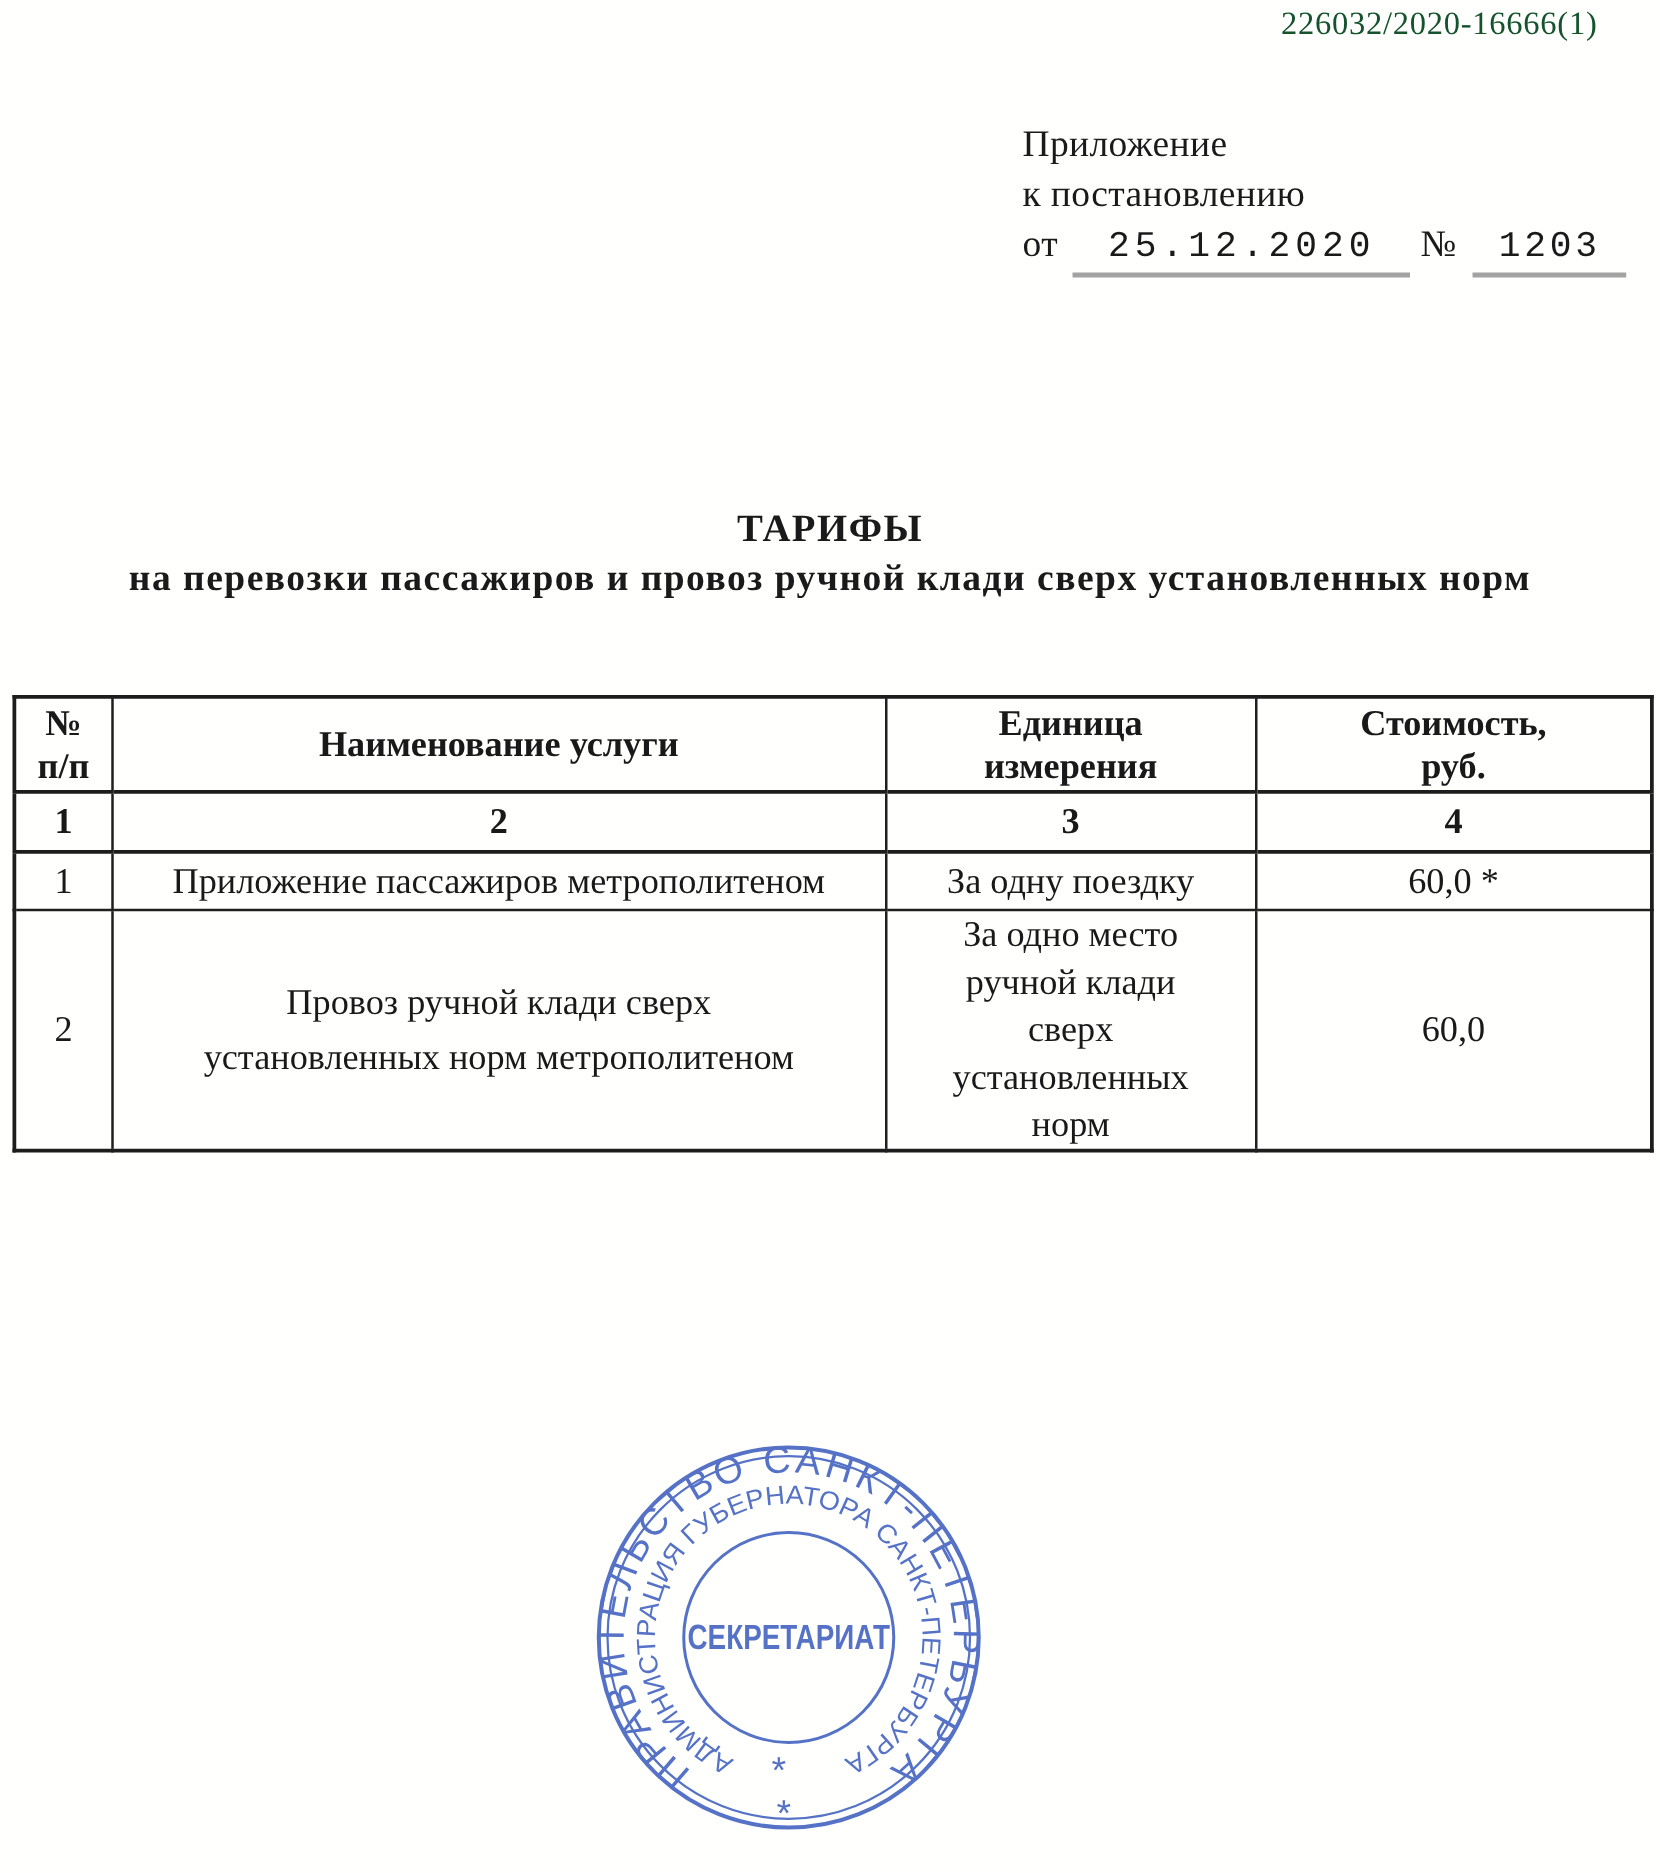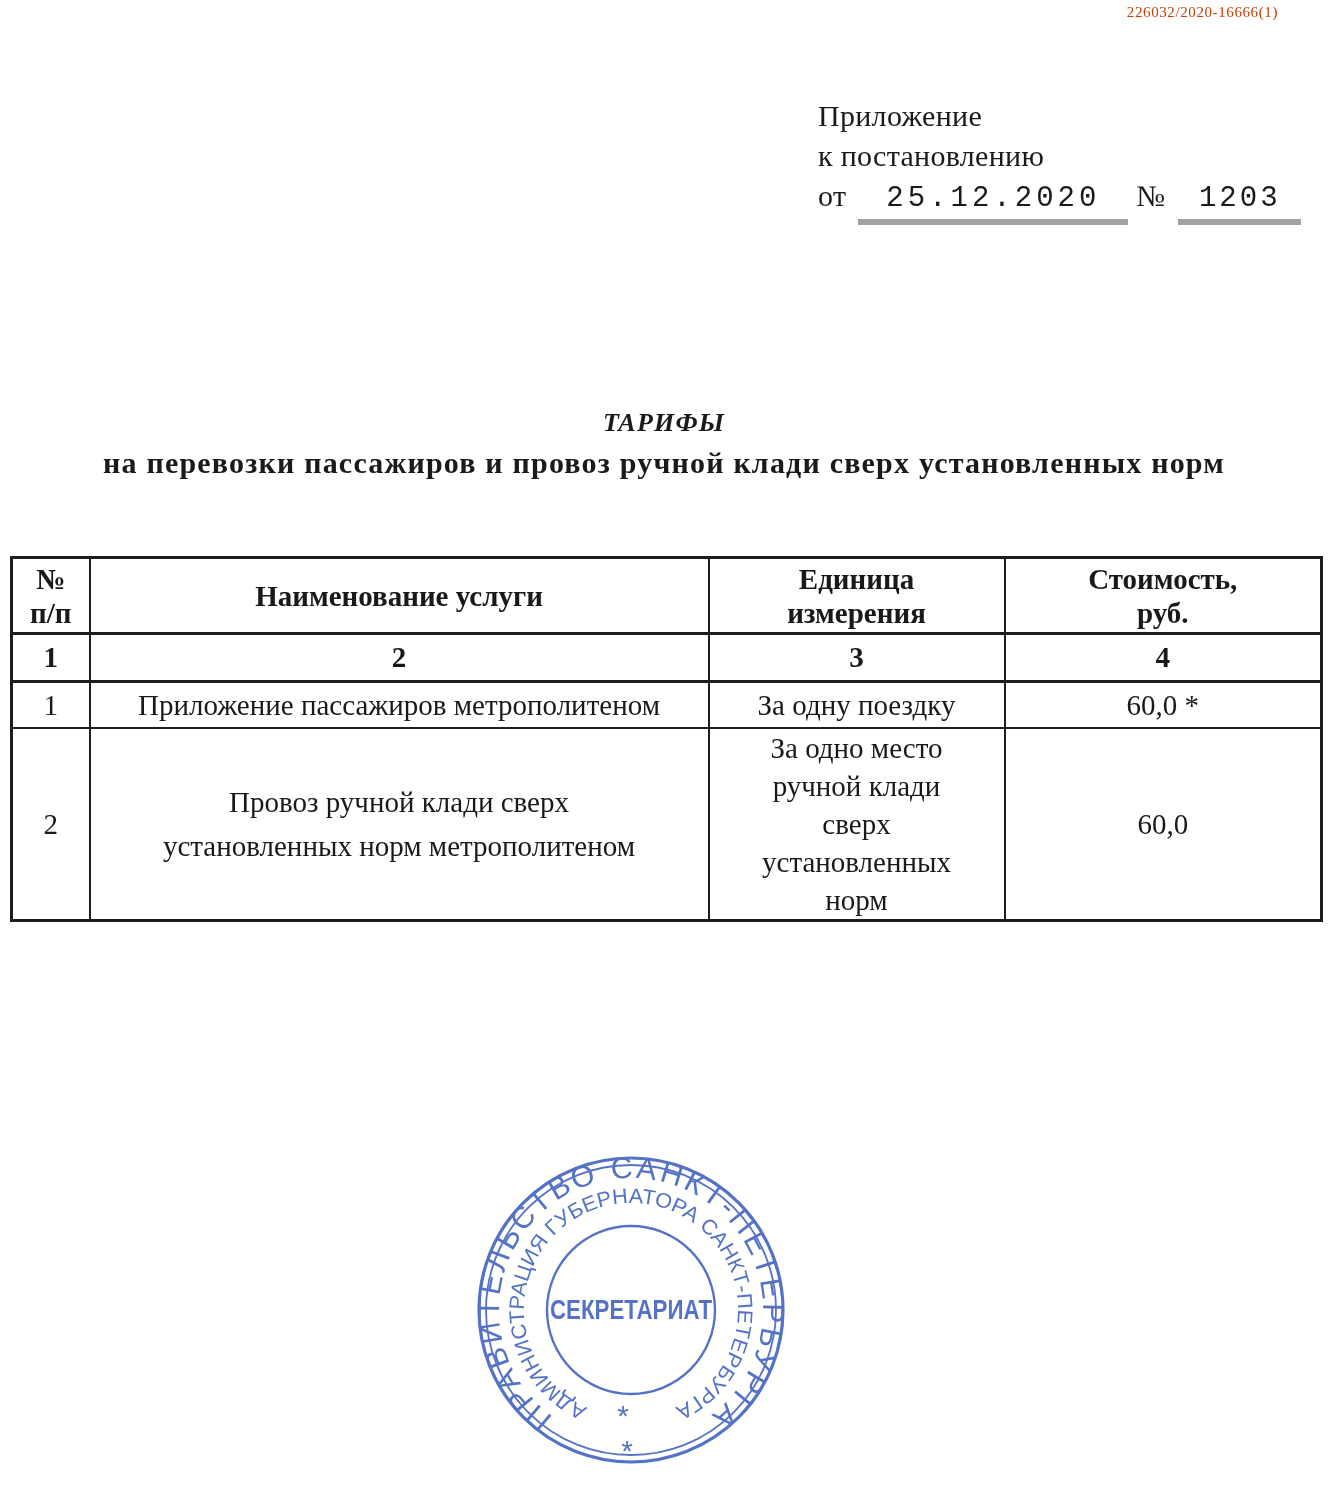--- a/index.html
+++ b/index.html
@@ -9,51 +9,51 @@
     height: 1498px;
     background: #fffffe;
     font-family: "Liberation Serif", serif;
     color: #1a1a1a;
     overflow: hidden;
   }
   .ref-number {
     position: absolute;
     top: 4px;
     right: 50px;
-    font-size: 15px;
+    font-size: 26px;
     letter-spacing: 0.6px;
-    color: #c2410c;
+    color: #14532d;
   }
   .appendix {
     position: absolute;
     left: 818px;
     top: 96px;
     font-size: 30px;
     line-height: 40px;
     letter-spacing: 0.3px;
     white-space: nowrap;
   }
   .u-line {
     display: inline-block;
-    border-bottom: 6px solid #a3a3a3;
+    border-bottom: 4px solid #a3a3a3;
     text-align: center;
     font-family: "Liberation Mono", monospace;
     font-size: 29px;
   }
   .u-date { width: 270px; margin-left: 12px; letter-spacing: 4px; }
   .u-num  { width: 123px; margin-left: 13px; letter-spacing: 3px; }
   .num-sign { margin-left: 8px; }
   .title-block {
     position: absolute;
     left: 0; top: 403px;
     width: 1328px;
     text-align: center;
     font-weight: bold;
   }
-  .title-1 { font-size: 26px; letter-spacing: 1.2px; line-height: 40px; font-style: italic; }
+  .title-1 { font-size: 31px; letter-spacing: 1.2px; line-height: 40px; }
   .title-2, .title-3 { font-size: 30px; letter-spacing: 1.2px; line-height: 39px; }
   table.tariff {
     position: absolute;
     left: 10px; top: 556px;
     width: 1310px;
     border-collapse: collapse;
     table-layout: fixed;
     font-size: 29px;
     color: #191919;
   }

